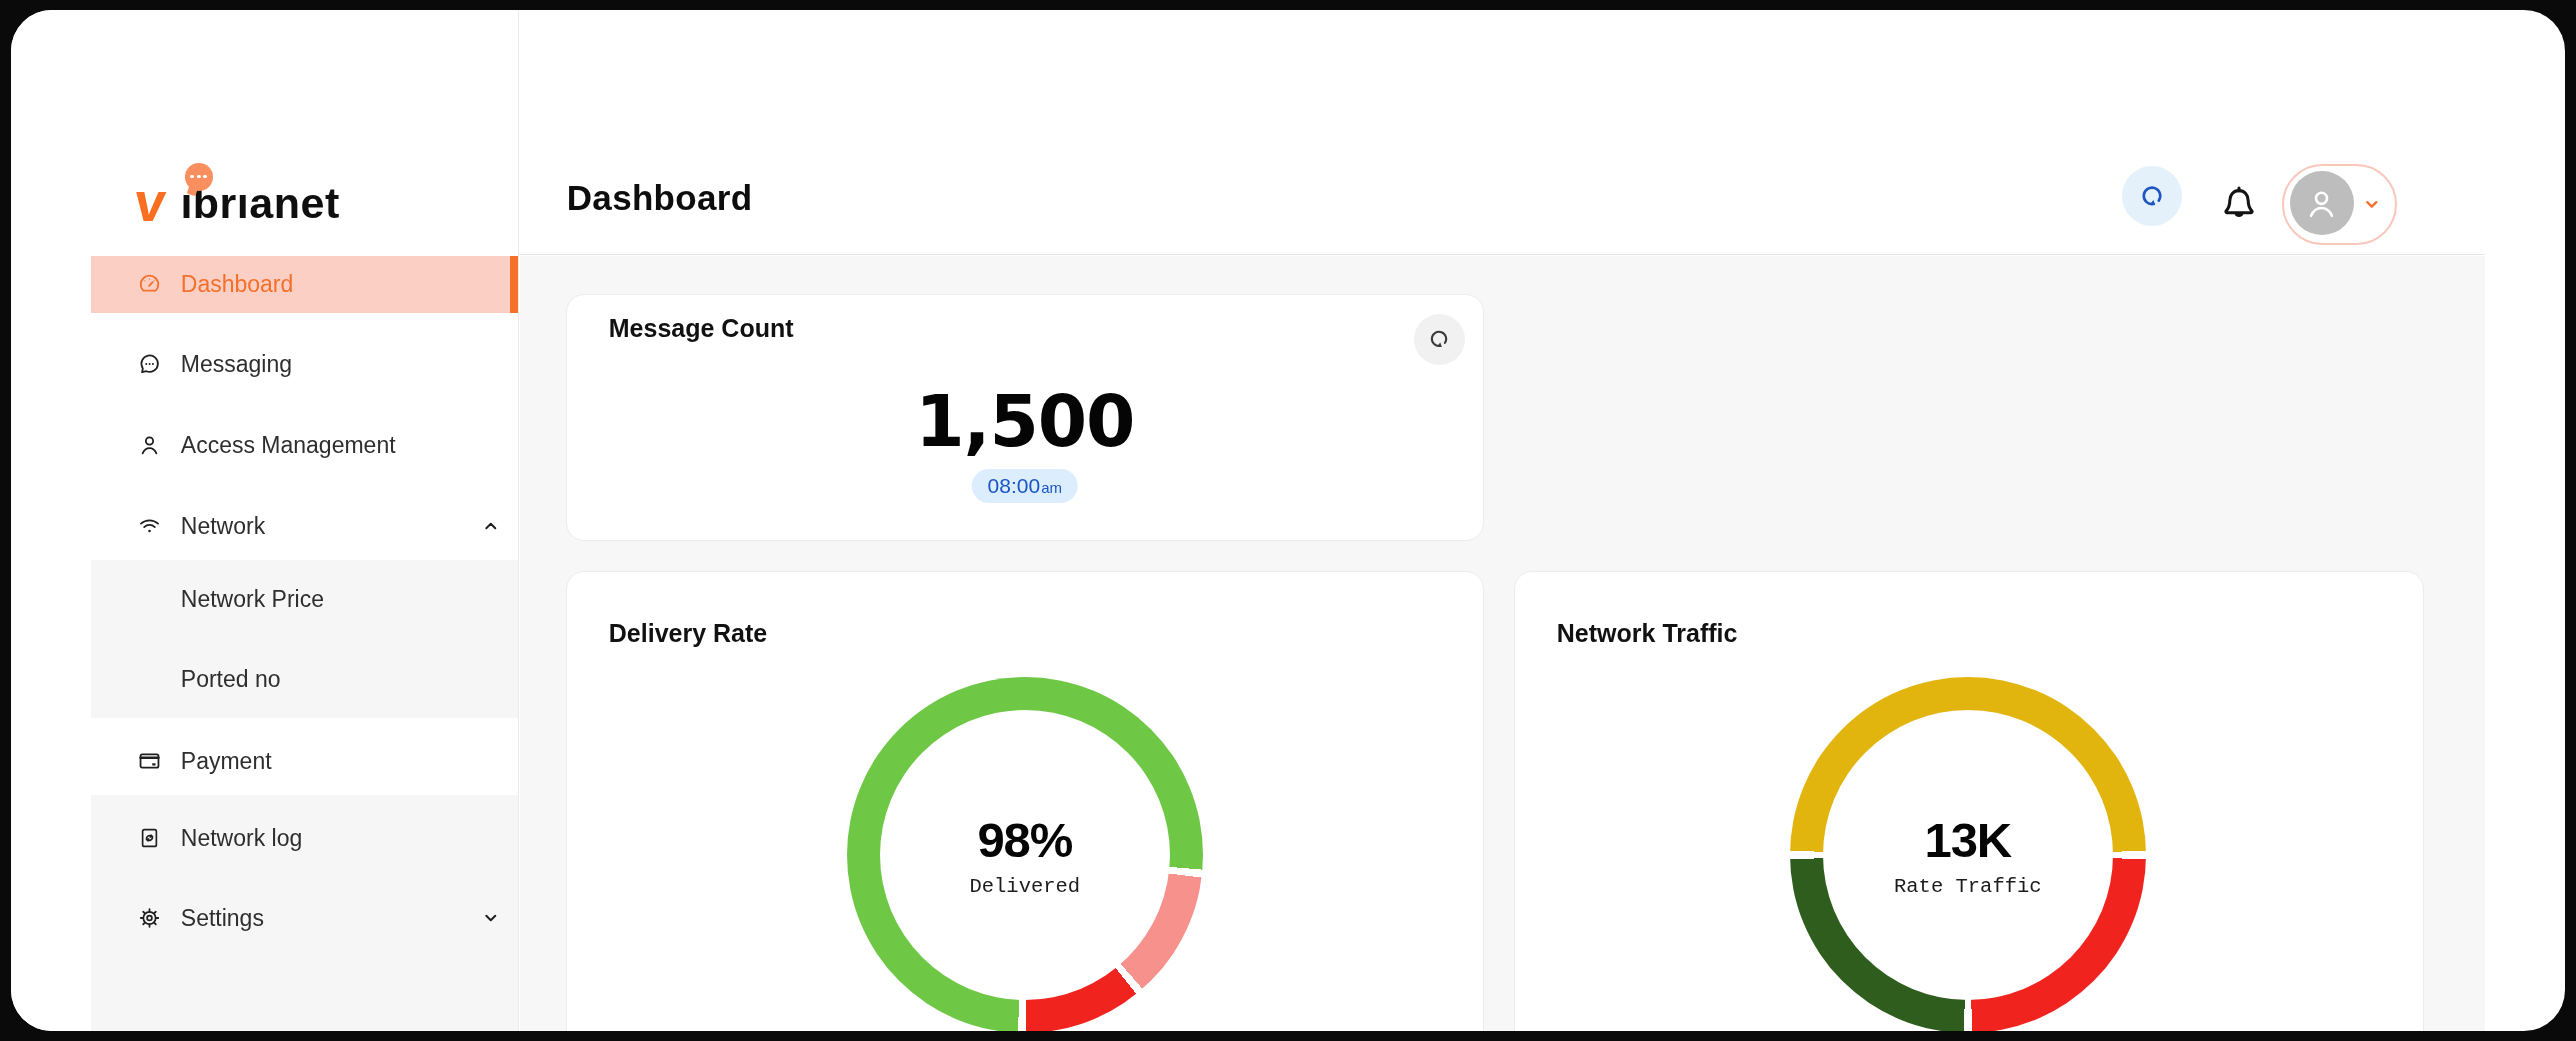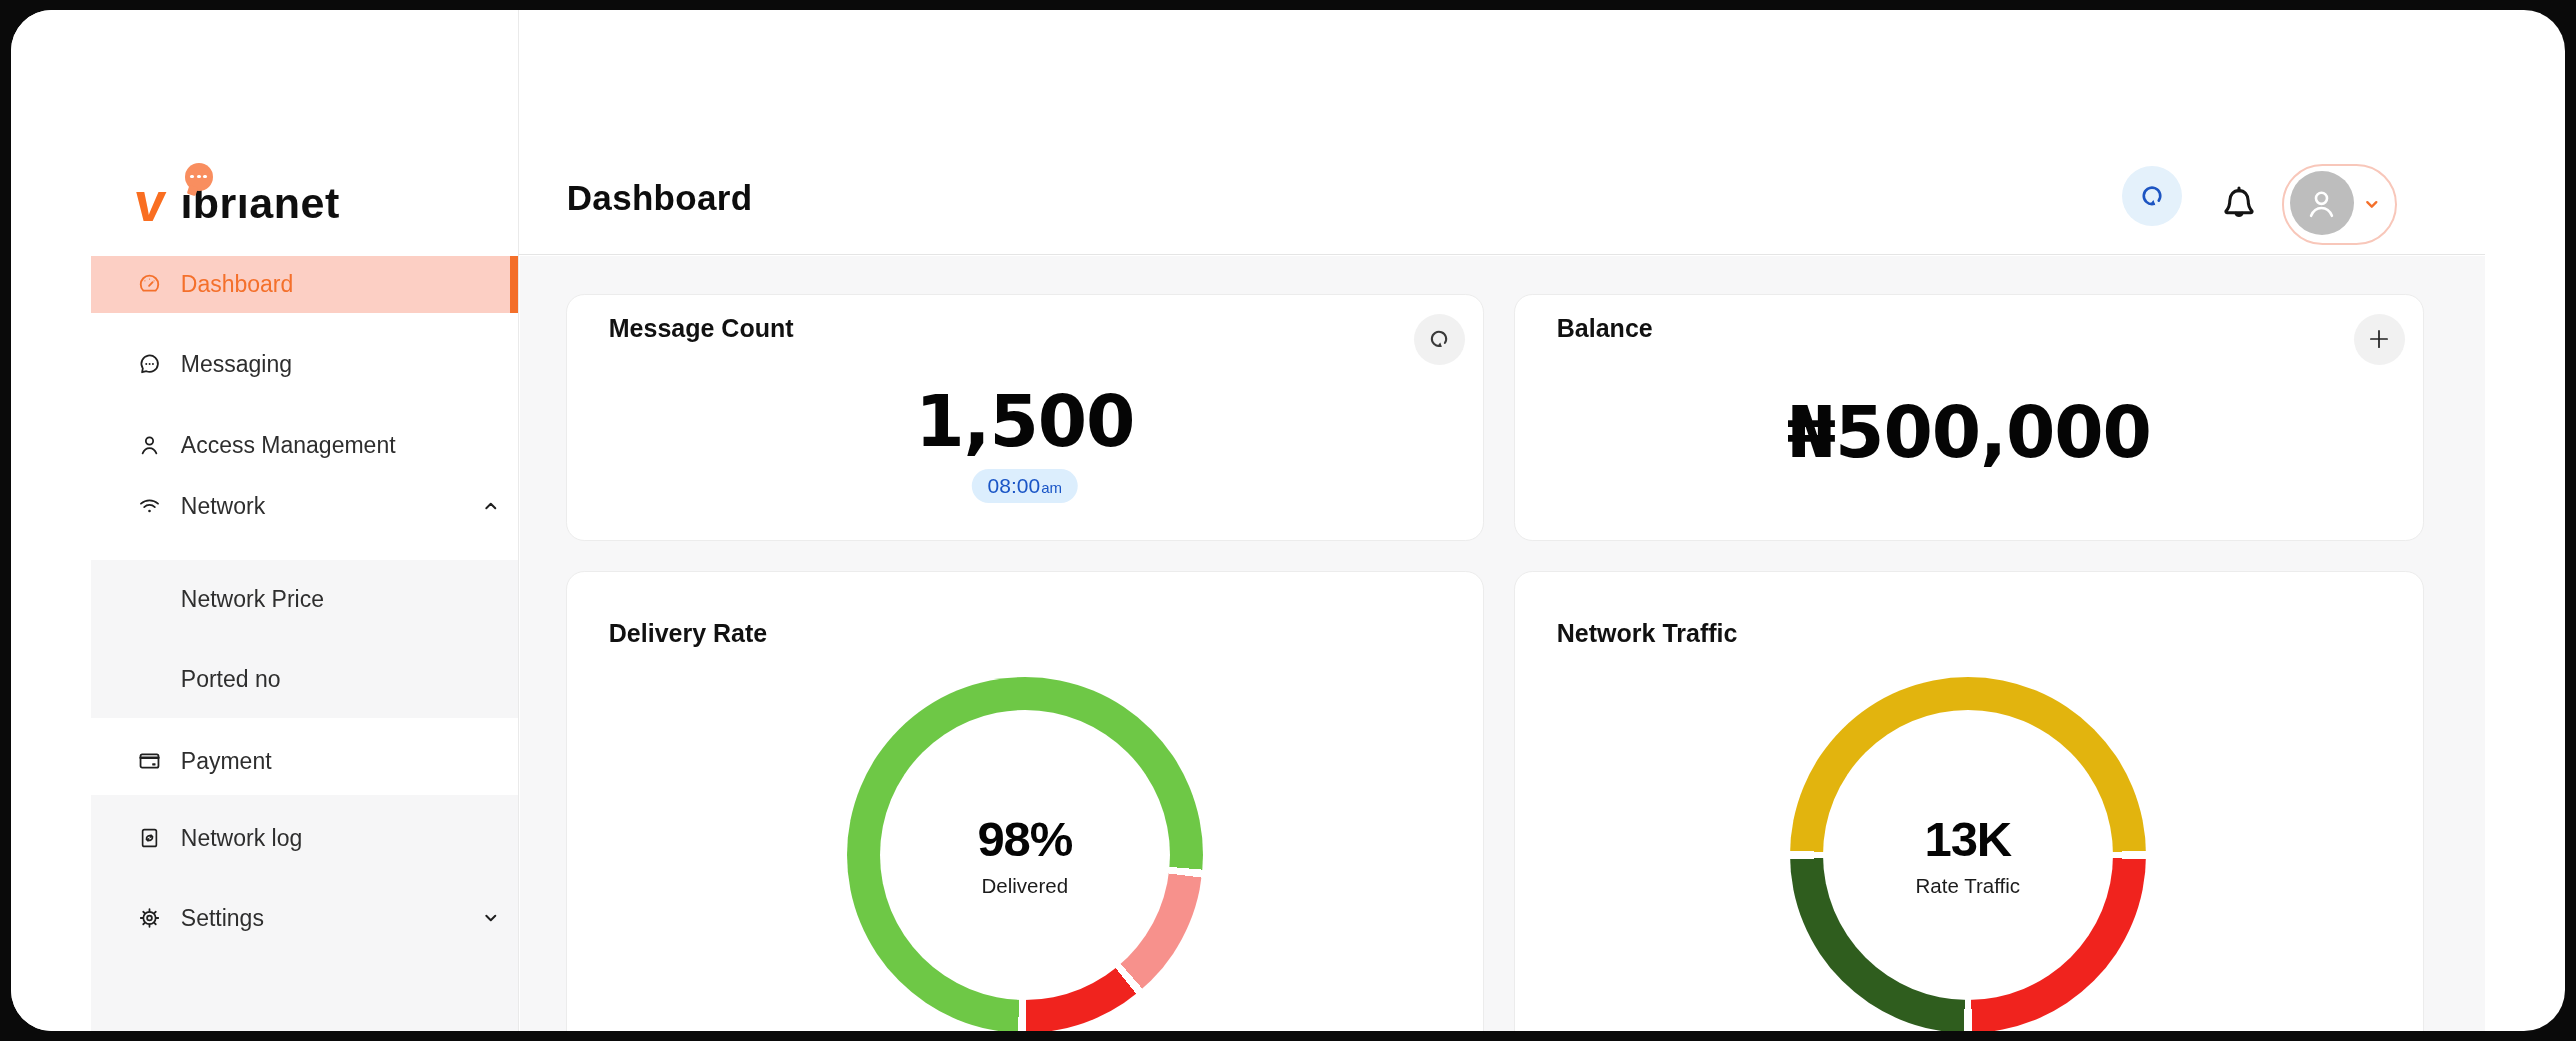--- a/index.html
+++ b/index.html
@@ -44,21 +44,21 @@
   .card-badge{position:absolute;top:19px;right:18px;width:51px;height:51px;border-radius:50%;background:#F1F1F1;display:flex;align-items:center;justify-content:center;cursor:pointer;}
   .card-badge svg{width:26px;height:26px;}
   .big-number{position:absolute;left:0;right:0;text-align:center;font-size:71px;font-weight:700;color:#050505;letter-spacing:-1.1px;font-family:"DejaVu Sans","Liberation Sans",sans-serif;}
   .time-pill{position:absolute;left:50%;transform:translateX(-50%);top:174px;background:#DCEEFD;color:#1A55C6;border-radius:18.3px;padding:6.5px 16px;display:flex;align-items:flex-end;line-height:1;}
   .time-pill .t{font-size:21px;}
   .time-pill .suffix{font-size:15px;margin-left:1.1px;margin-bottom:1.1px;}
 
   .donut{position:absolute;width:356px;height:356px;border-radius:50%;}
   .donut-hole{position:absolute;inset:33px;background:#fff;border-radius:50%;display:flex;flex-direction:column;align-items:center;justify-content:center;}
   .donut-value{font-size:49px;font-weight:700;color:#050505;letter-spacing:-1.1px;}
-  .donut-label{font-size:20.5px;color:#1c1c1c;margin-top:7px;}
+  .donut-label{font-size:20.5px;color:#1c1c1c;margin-top:7px;font-family:Liberation Mono, monospace;}
 </style>
 </head>
 <body>
 
 <div class="app">
 
   <div class="sidebar">
     <div class="logo">
       <span class="logo-v">v</span>
       <span class="logo-bubble">
@@ -100,21 +100,21 @@
         <svg viewBox="0 0 24 24" fill="none" stroke="#1f1f1f" stroke-width="1.7" stroke-linecap="round" stroke-linejoin="round">
           <path d="M5.2 15.4A7.9 7.9 0 1 1 9 18.9l-4.1 1 .7-3.7z"></path>
           <circle cx="8.9" cy="11.9" r=".95" fill="#1f1f1f" stroke="none"></circle>
           <circle cx="12.1" cy="11.9" r=".95" fill="#1f1f1f" stroke="none"></circle>
           <circle cx="15.3" cy="11.9" r=".95" fill="#1f1f1f" stroke="none"></circle>
         </svg>
       </span>
       <span class="slabel">Messaging</span>
     </div>
 
-    <div class="srow" style="top:468px;">
+    <div class="srow" style="top:488px;">
       <span class="sicon">
         <svg viewBox="0 0 24 24" fill="none" stroke="#1f1f1f" stroke-width="1.7" stroke-linecap="round">
           <path d="M3.8 9.8a12.2 12.2 0 0 1 16.4 0"></path>
           <path d="M6.9 13a7.5 7.5 0 0 1 10.2 0"></path>
           <circle cx="12" cy="16.8" r="1.25" fill="#1f1f1f" stroke="none"></circle>
         </svg>
       </span>
       <span class="slabel">Network</span>
       <span class="schev">
         <svg viewBox="0 0 24 24" fill="none" stroke="#1f1f1f" stroke-width="2.2" stroke-linecap="round" stroke-linejoin="round">
@@ -214,29 +214,20 @@
         <path d="M13.9 18.7l-2.6-.4 1.7-2.1z" fill="#3a3a3a" stroke="#3a3a3a" stroke-width="1"></path>
       </svg>
     </div>
     <div class="big-number" style="top:85px;">1,500</div>
     <div class="time-pill">
       <span class="t">08:00</span>
       <span class="suffix">am</span>
     </div>
   </div>
 
-  <div class="card" style="left:1503px;top:284px;width:910px;height:247px;">
-    <div class="card-title" style="top:19.4px;">Balance</div>
-    <div class="card-badge">
-      <svg viewBox="0 0 24 24" fill="none" stroke="#222" stroke-width="1.6" stroke-linecap="round">
-        <path d="M12 4.5v15M4.5 12h15"></path>
-      </svg>
-    </div>
-    <div class="big-number" style="top:96px;">₦500,000</div>
-  </div>
 
   <div class="card" style="left:555px;top:561px;width:918px;height:486px;">
     <div class="card-title" style="top:47px;">Delivery Rate</div>
     <div class="donut" style="left: 280px; top: 105px; background: conic-gradient(rgb(110, 200, 70) 0deg, rgb(110, 200, 70) 94.7deg, rgb(255, 255, 255) 94.7deg, rgb(255, 255, 255) 96deg, rgb(255, 255, 255) 96deg, rgb(255, 255, 255) 97.3deg, rgb(247, 145, 140) 97.3deg, rgb(247, 145, 140) 138.7deg, rgb(255, 255, 255) 138.7deg, rgb(255, 255, 255) 140deg, rgb(255, 255, 255) 140deg, rgb(255, 255, 255) 141.3deg, rgb(240, 35, 30) 141.3deg, rgb(240, 35, 30) 179.7deg, rgb(255, 255, 255) 179.7deg, rgb(255, 255, 255) 181deg, rgb(255, 255, 255) 181deg, rgb(255, 255, 255) 182.3deg, rgb(110, 200, 70) 182.3deg, rgb(110, 200, 70) 360deg);">
       <div class="donut-hole">
         <div class="donut-value">98%</div>
         <div class="donut-label">Delivered</div>
       </div>
     </div>
   </div>

